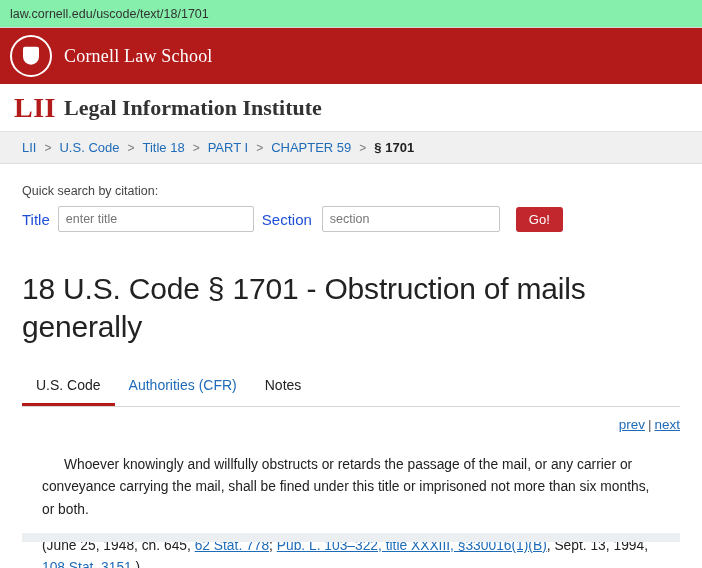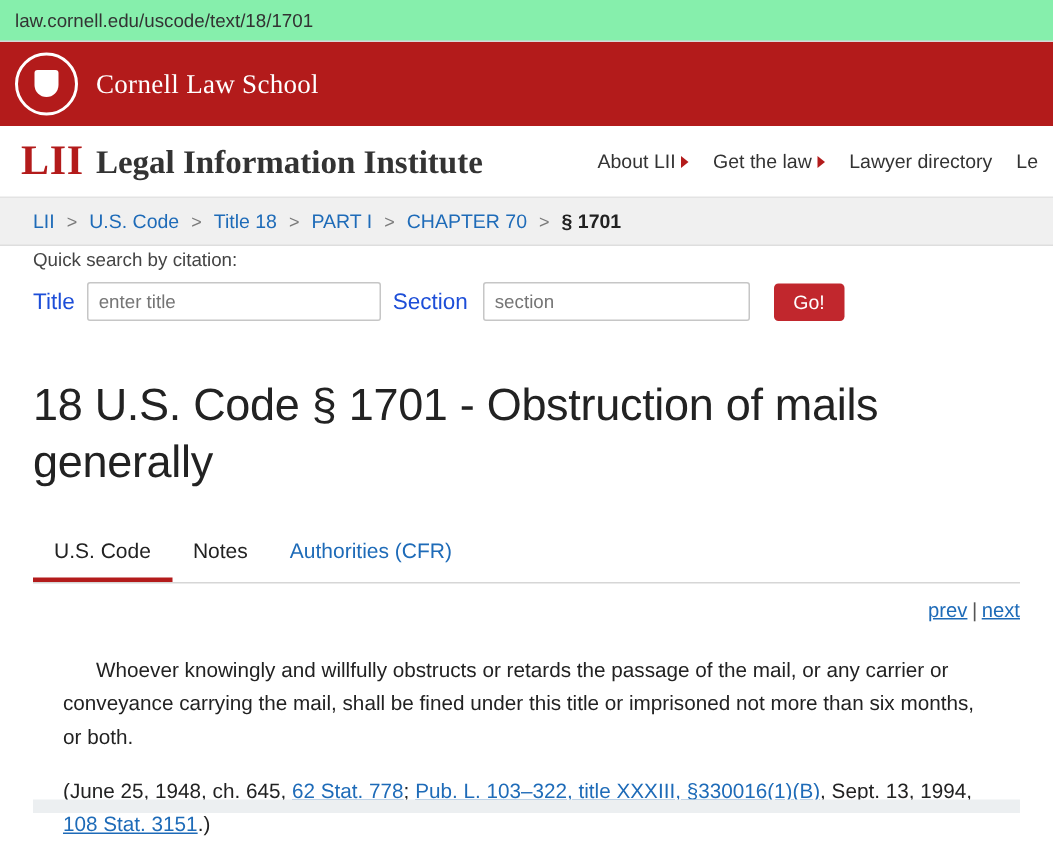--- a/index.html
+++ b/index.html
@@ -139,21 +139,21 @@
     color: #7a7a7a;
     font-size: 12px;
   }
   .breadcrumb .current {
     color: #222;
     font-weight: bold;
   }
 
   
   .quick-search {
-    padding: 2px 0 10px 22px;
+    padding: 20px 0 10px 22px;
   }
   .qs-label {
     font-size: 12.5px;
     color: #444;
     margin-bottom: 8px;
   }
   .qs-row {
     display: flex;
     align-items: center;
     gap: 8px;
@@ -275,69 +275,53 @@
 <div class="cornell-header">
   <div class="seal">
     <div class="shield"></div>
   </div>
   <div class="cornell-title">Cornell Law School</div>
 </div>
 
 <div class="lii-bar">
   <span class="lii-logo">LII</span>
   <span class="lii-name">Legal Information Institute</span>
-  <div class="lii-nav">
-    <span class="nav-item">
-      <span>About LII</span>
-      <span class="caret"></span>
-    </span>
-    <span class="nav-item">
-      <span>Get the law</span>
-      <span class="caret"></span>
-    </span>
-    <span class="nav-item">
-      <span>Lawyer directory</span>
-    </span>
-    <span class="nav-item nav-cut">
-      <span>Le</span>
-    </span>
-  </div>
 </div>
 
 <div class="breadcrumb">
   <a>LII</a>
   <span class="sep">&gt;</span>
   <a>U.S. Code</a>
   <span class="sep">&gt;</span>
   <a>Title 18</a>
   <span class="sep">&gt;</span>
   <a>PART I</a>
   <span class="sep">&gt;</span>
-  <a>CHAPTER 70</a>
+  <a>CHAPTER 59</a>
   <span class="sep">&gt;</span>
   <span class="current">§ 1701</span>
 </div>
 
 <div class="quick-search">
   <div class="qs-label">Quick search by citation:</div>
   <div class="qs-row">
     <span class="field-label">Title</span>
     <input id="title-input" type="text" placeholder="enter title" style="">
     <span class="field-label">Section</span>
     <input id="section-input" type="text" placeholder="section" style="">
     <button class="go-btn">Go!</button>
   </div>
 </div>
 
 <h1 class="page-title">18 U.S. Code § 1701 - Obstruction of mails generally</h1>
 
 <div class="tabs">
   <div class="tab active">U.S. Code</div>
+  <div class="tab linkish">Authorities (CFR)</div>
   <div class="tab">Notes</div>
-  <div class="tab linkish">Authorities (CFR)</div>
 </div>
 
 <div class="prevnext">
   <a>prev</a><span class="bar">|</span><a>next</a>
 </div>
 
 <div class="statute">
   <p class="indent">Whoever knowingly and willfully obstructs or retards the passage of the mail, or any carrier or conveyance carrying the mail, shall be fined under this title or imprisoned not more than six months, or both.</p>
 </div>
 

